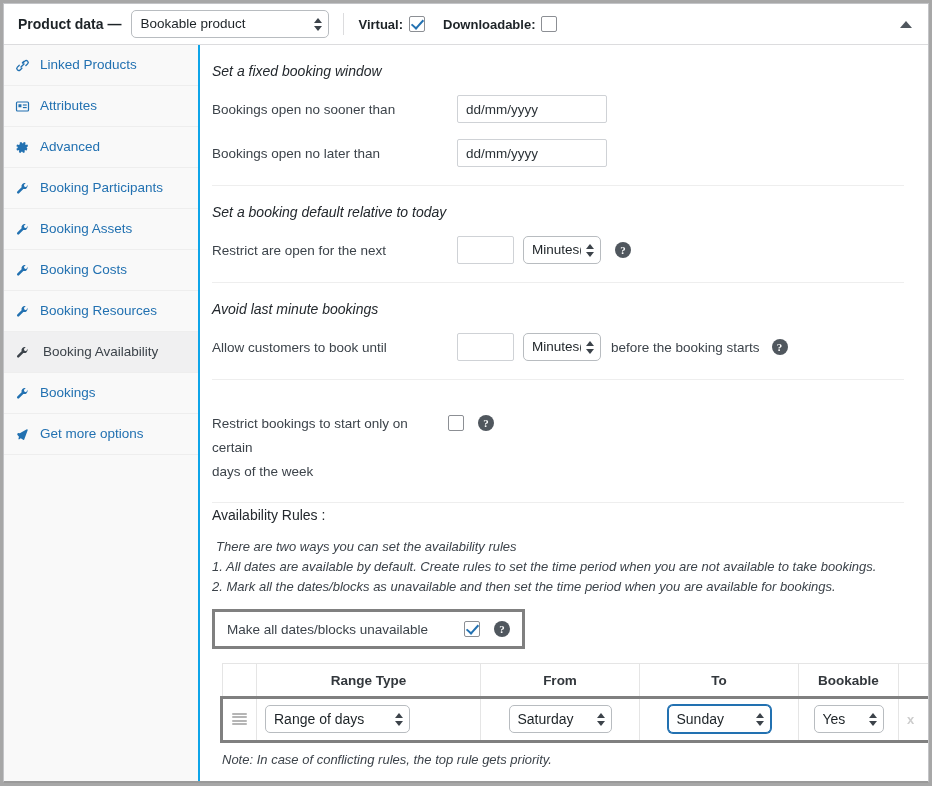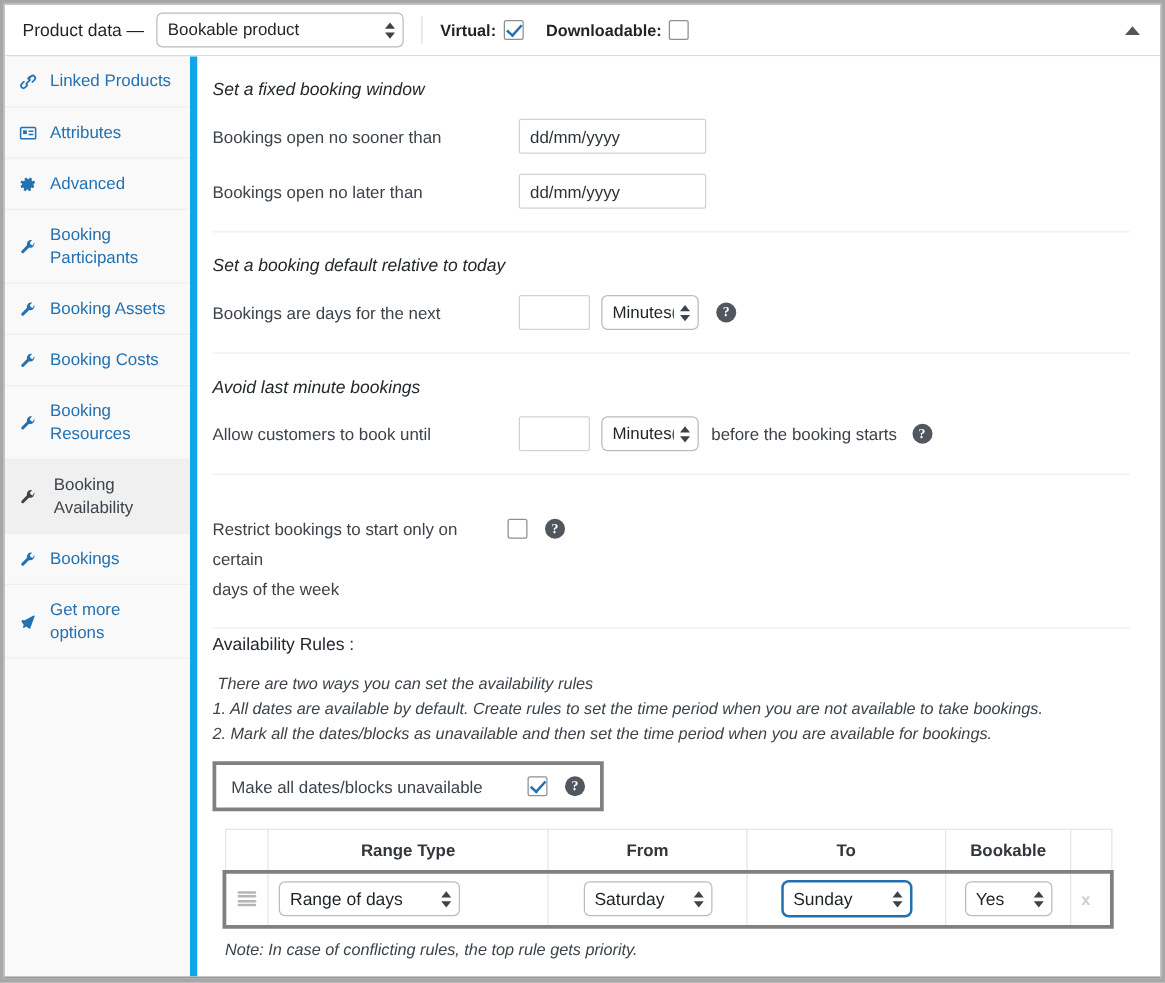--- a/index.html
+++ b/index.html
@@ -27,21 +27,21 @@
   .ph {
     height: 41px;
     border-bottom: 1px solid #dcdcde;
     display: flex;
     align-items: center;
     padding: 0 12px 0 14px;
     background: #fff;
     position: relative;
   }
   .ph-title {
-    font-weight: normal;
+    font-weight: bold;
     font-size: 14px;
     color: #1d2327;
     white-space: nowrap;
     margin-right: 10px;
   }
   .sel {
     -webkit-appearance: none;
     appearance: none;
     background: #fff;
     border: 1px solid #b8bcc0;
@@ -119,23 +119,23 @@
     border-left: 6px solid transparent;
     border-right: 6px solid transparent;
     border-bottom: 7px solid #50575e;
     margin-right: 4px;
   }
   .group { display: flex; align-items: center; }
 
   
   .body { display: flex; height: 737px; }
   .sidebar {
-    width: 154px;
+    width: 196px;
     background: #f9f9f9;
-    border-right: 6px solid #0ea5e9;
+    border-right: 2px solid #0ea5e9;
     flex: none;
     padding-top: 0;
   }
   .snav { list-style: none; margin: 0; padding: 0; }
   .snav li {
     border-bottom: 1px solid #eeeeee;
     padding: 11px 10px 11px 10px;
     display: flex;
     align-items: center;
     gap: 9px;
@@ -493,21 +493,21 @@
         <div class="row">
           <span class="row-label">Bookings open no later than</span>
           <input class="txt date" type="text" placeholder="dd/mm/yyyy" style="">
         </div>
       </div>
 
       <div class="sect">
         <div class="sect-title">Set a booking default relative to today</div>
 
         <div class="row">
-          <span class="row-label">Bookings are days for the next</span>
+          <span class="row-label">Restrict are open for the next</span>
           <input class="txt num" type="text" style="">
           <span class="selwrap unit" style="margin-left:9px">
             <select class="sel">
               <option>Minutes(s)</option>
             </select>
           </span>
           <span class="help">?</span>
         </div>
       </div>
 

